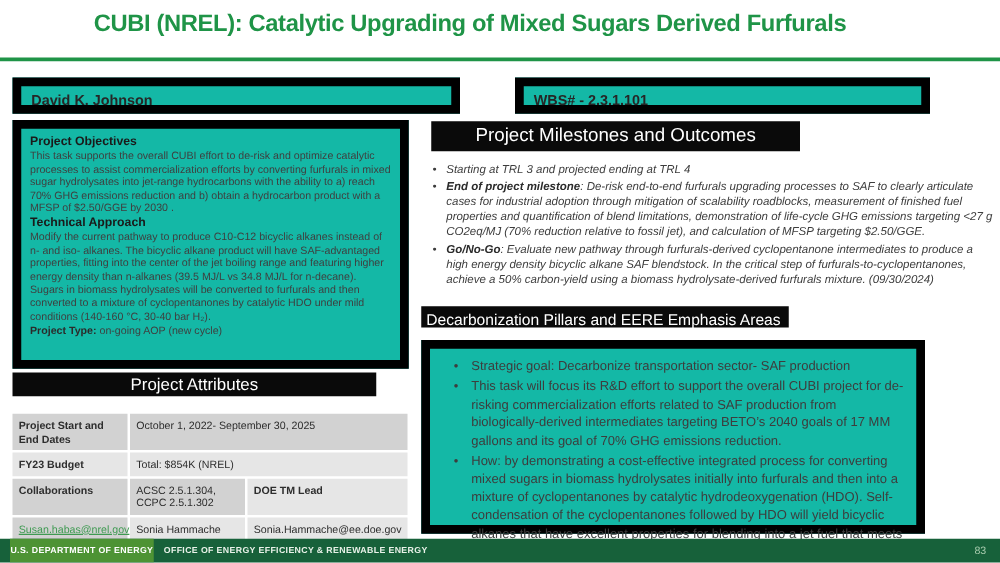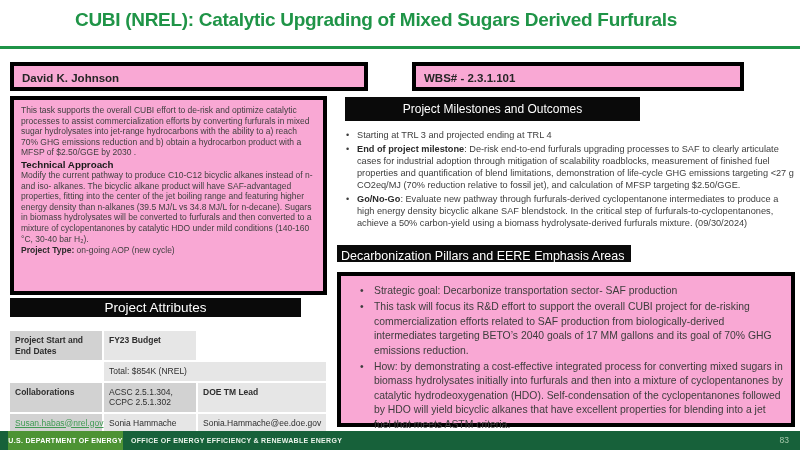--- a/index.html
+++ b/index.html
@@ -11,21 +11,21 @@
 
   
   .slide-title{
     top:9px;left:0;width:800px;padding-right:48px;
     text-align:center;font-size:19px;font-weight:bold;letter-spacing:-0.3px;
     color:#1f9447;
   }
   .title-rule{top:46px;left:0;width:800px;height:3px;background:#1f9447;}
 
   
-  .blue-box{border:4px solid #000000;background:#f9a8d4;}
+  .blue-box{border:7px solid #000000;background:#14b8a6;}
   .pi-box{left:10px;top:62px;width:358px;height:29px;padding:6px 8px;font-size:11.5px;font-weight:bold;color:#262626;}
   .wbs-box{left:412px;top:62px;width:332px;height:29px;padding:6px 8px;font-size:11.5px;font-weight:bold;color:#262626;}
 
   
   .obj-box{left:10px;top:96px;width:317px;height:199px;padding:5px 7px;}
   .obj-box h3{margin:0;font-size:9.8px;font-weight:bold;color:#1a1a1a;}
   .obj-box p{margin:0 0 1px 0;font-size:8.5px;line-height:10.6px;color:#3f3f3f;}
 
   
   .attr-header{left:10px;top:298px;width:291px;height:19px;background:#0a0a0a;color:#ffffff;
@@ -34,29 +34,29 @@
     grid-template-columns:92px 92px 1fr;row-gap:2px;column-gap:2px;background:#ffffff;}
   .attr-table .cell{padding:4px 5px;font-size:8.5px;line-height:10.5px;color:#2e2e2e;}
   .attr-table .lbl{font-weight:bold;}
   .attr-table .span2{grid-column:2 / 4;}
   .r-dark{background:#d2d2d2;}
   .r-light{background:#e6e6e6;}
   .email-link{color:#3f9a52;text-decoration:underline;cursor:pointer;}
 
   
   .mile-bar{left:345px;top:97px;width:295px;height:24px;background:#0a0a0a;color:#ffffff;
-    text-align:center;font-size:12px;line-height:24px;}
-  .mile-list{left:345px;top:129px;width:452px;list-style:none;margin:0;padding:0;}
+    text-align:center;font-size:15px;line-height:24px;}
+  .mile-list{left:345px;top:129px;width:452px;list-style:none;margin:0;padding:0;font-style:italic;}
   .mile-list li{position:relative;padding-left:12px;font-size:9.2px;line-height:12px;
     margin-bottom:2px;color:#3d3d3d;}
   .mile-list li::before{content:"\2022";position:absolute;left:1px;top:0;}
 
   .decarb-bar{left:337px;top:245px;width:294px;height:17px;background:#0a0a0a;color:#ffffff;
     text-align:left;padding-left:4px;font-size:12.5px;line-height:23px;}
-  .decarb-box{left:337px;top:272px;width:458px;height:155px;padding:6px 8px 4px 0;}
+  .decarb-box{left:337px;top:272px;width:403px;height:155px;padding:6px 8px 4px 0;}
   .decarb-list{list-style:none;margin:2px 0 0 0;padding:0;}
   .decarb-list li{position:relative;padding-left:33px;font-size:10.4px;line-height:14.4px;
     margin-bottom:2px;color:#3d3d3d;}
   .decarb-list li::before{content:"\2022";position:absolute;left:19px;top:0;}
 
   
   .footer{left:0;top:431px;width:800px;height:34px;background:#17613a;}
   .footer-doe{left:8px;top:0;width:115px;height:19px;background:#4d9334;color:#ffffff;
     text-align:center;font-size:7px;font-weight:bold;line-height:19px;letter-spacing:0.3px;}
   .footer-office{left:131px;top:0;height:19px;color:#e9f2e9;font-size:7px;font-weight:bold;
@@ -73,33 +73,35 @@
 
 <div class="abs blue-box pi-box">
   <span>David K. Johnson</span>
 </div>
 
 <div class="abs blue-box wbs-box">
   <span>WBS# - 2.3.1.101</span>
 </div>
 
 <div class="abs blue-box obj-box">
+  <h3>Project Objectives</h3>
   <p>This task supports the overall CUBI effort  to de-risk and optimize catalytic processes to assist commercialization efforts by converting furfurals in mixed sugar hydrolysates into jet-range hydrocarbons with the ability to a) reach 70% GHG emissions reduction and b) obtain a hydrocarbon product with a MFSP of $2.50/GGE by 2030 .</p>
   <h3>Technical Approach</h3>
   <p>Modify the current pathway to produce C10-C12 bicyclic alkanes instead of n- and iso- alkanes. The bicyclic alkane product will have SAF-advantaged properties, fitting into the center of the jet boiling range and featuring higher energy density than n-alkanes (39.5 MJ/L vs 34.8 MJ/L for n-decane). Sugars in biomass hydrolysates will be converted to furfurals and then converted to a mixture of cyclopentanones by catalytic HDO under mild conditions (140-160 °C, 30-40 bar H₂).</p>
   <p>
     <b class="lead">Project Type:</b><span> on-going AOP (new cycle)</span>
   </p>
 </div>
 
 <div class="abs attr-header">
   <span>Project Attributes</span>
 </div>
 <div class="abs attr-table">
   <div class="cell lbl r-dark">Project Start and End Dates</div>
+  <div class="cell r-dark span2">October 1, 2022- September 30, 2025</div>
 
   <div class="cell lbl r-light">FY23 Budget</div>
   <div class="cell r-light span2">Total: $854K (NREL)</div>
 
   <div class="cell lbl r-dark">Collaborations</div>
   <div class="cell r-dark">ACSC 2.5.1.304, CCPC 2.5.1.302</div>
   <div class="cell lbl r-light">DOE TM Lead</div>
 
   <div class="cell r-dark">
     <span class="email-link">Susan.habas@nrel.gov</span>

